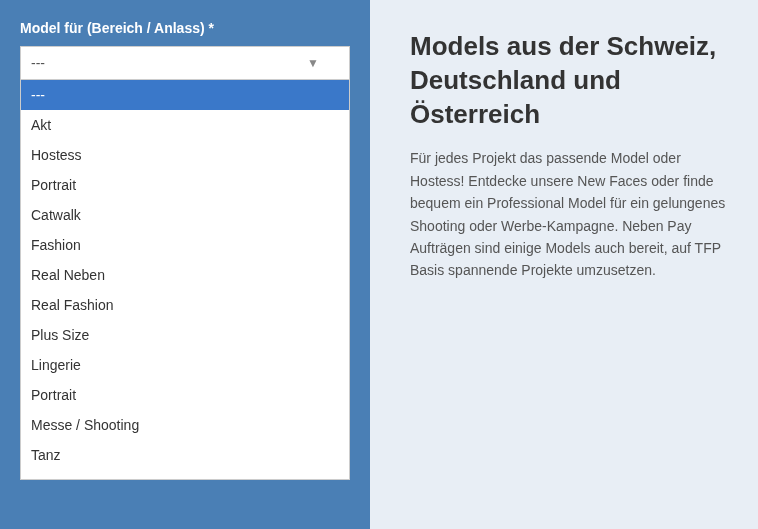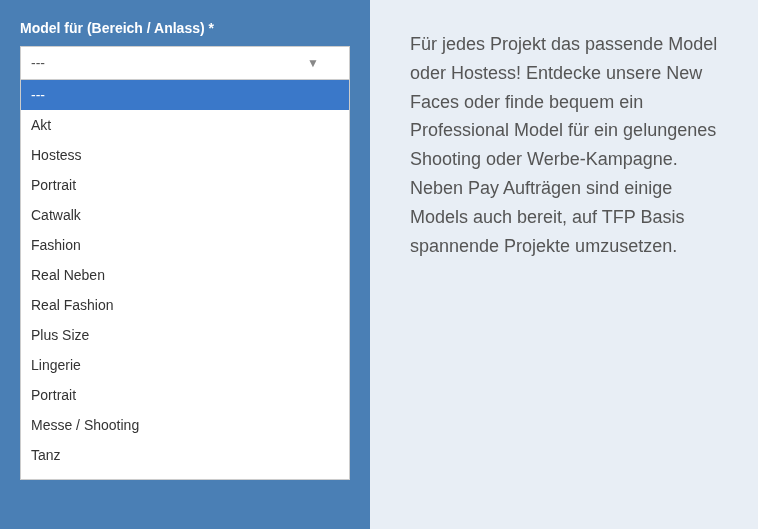--- a/index.html
+++ b/index.html
@@ -89,21 +89,21 @@
     .right-title {
       font-size: 26px;
       font-weight: bold;
       color: #333;
       line-height: 1.3;
       margin-bottom: 16px;
     }
 
     .right-text {
       color: #555;
-      font-size: 18px;
+      font-size: 14px;
       line-height: 1.6;
     }
   </style>
 </head>
 <body>
 
 <div class="left-panel">
   <div class="field-label">Model für (Bereich / Anlass) *</div>
 
   <div class="select-wrapper">
@@ -125,14 +125,15 @@
         <div class="dropdown-item">Lingerie</div>
         <div class="dropdown-item">Portrait</div>
         <div class="dropdown-item">Messe / Shooting</div>
         <div class="dropdown-item">Tanz</div>
         <div class="dropdown-item">Events</div>
       </div>
   </div>
 </div>
 
 <div class="right-panel">
+  <div class="right-title">Models aus der Schweiz, Deutschland und Österreich</div>
   <div class="right-text">Für jedes Projekt das passende Model oder Hostess! Entdecke unsere New Faces oder finde bequem ein Professional Model für ein gelungenes Shooting oder Werbe-Kampagne. Neben Pay Aufträgen sind einige Models auch bereit, auf TFP Basis spannende Projekte umzusetzen.</div>
 </div>
 
 </body></html>

